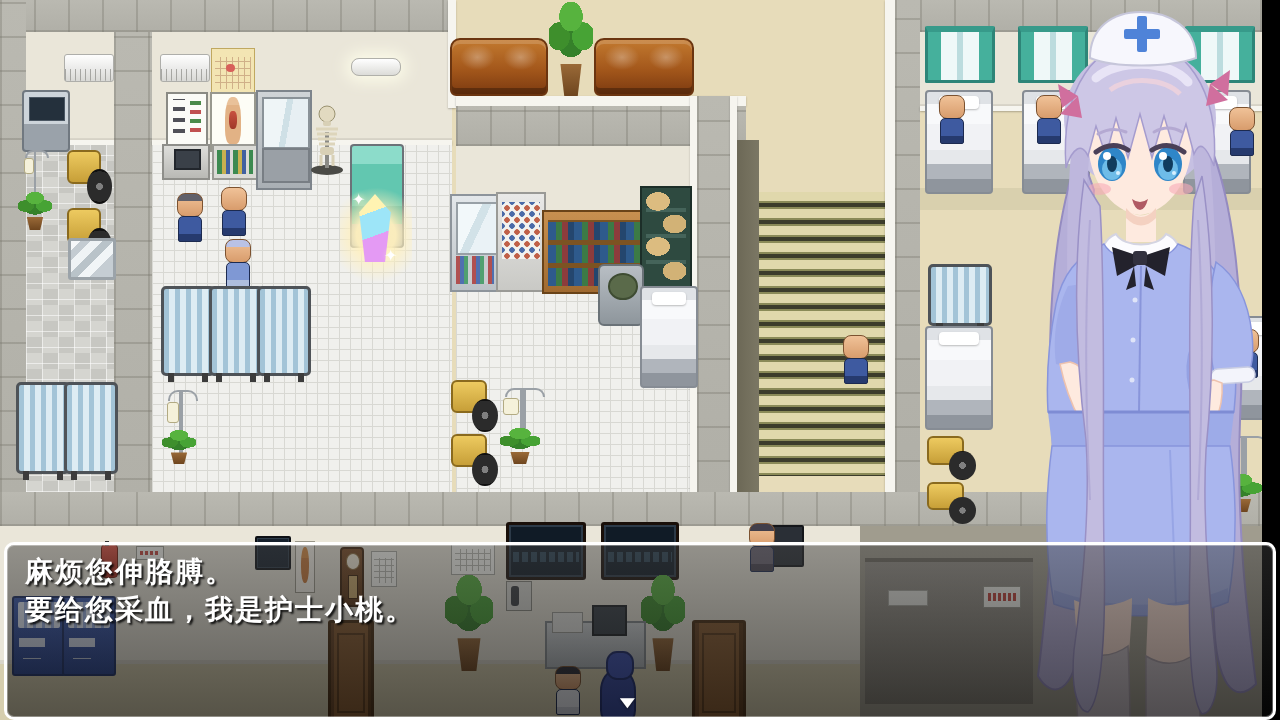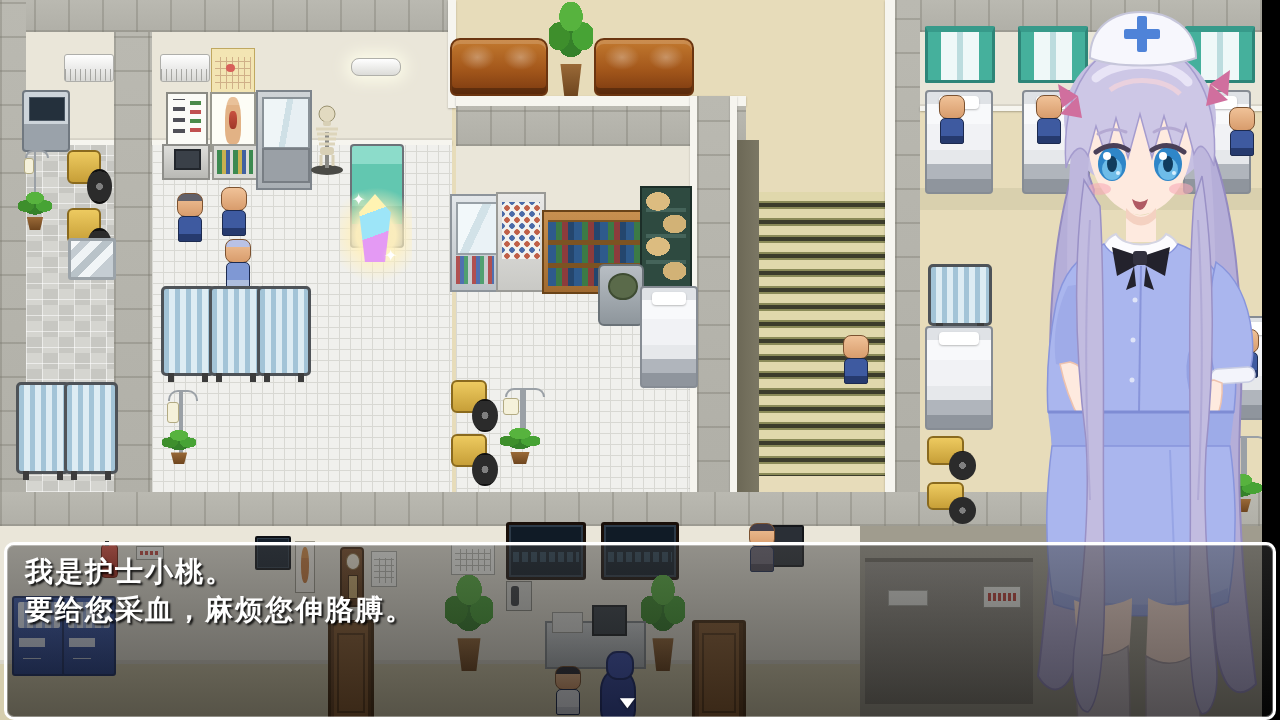--- a/index.html
+++ b/index.html
@@ -367,17 +367,17 @@
     <path d="M58,648 C58,680 58,706 60,720 L112,720 C112,700 111,672 110,646 C94,658 74,658 58,648 Z" fill="#c6bdc4" stroke="#a79ca6" stroke-width="1.5"></path>
     <path d="M128,656 C128,688 128,708 128,720 L182,720 C182,700 181,678 180,652 C162,666 144,666 128,656 Z" fill="#c6bdc4" stroke="#a79ca6" stroke-width="1.5"></path>
     <path d="M66,180 C54,270 58,360 68,440 C72,500 66,580 56,650 C52,694 62,712 70,712 C84,700 88,630 86,550 C84,450 88,300 82,206 Z" fill="#c2bce0" stroke="#9a91c6" stroke-width="1.5"></path>
     <path d="M184,176 C198,270 196,370 188,450 C184,520 192,600 198,660 C202,698 192,714 184,714 C172,700 170,640 172,560 C174,460 168,300 176,200 Z" fill="#c2bce0" stroke="#9a91c6" stroke-width="1.5"></path>
     <path d="M72,220 C66,320 68,420 72,500 M180,220 C186,320 184,420 180,500" stroke="#aaa2d2" stroke-width="2" fill="none" opacity=".7"></path>
   </svg>
 
   <div class="i blackbar" style="left:1262px;top:0;width:18px;height:720px;z-index:12"></div>
 
   <div class="i dialog" style="left:4px;top:542px;width:1266px;height:172px;z-index:20">
-    <span class="dline" style="top:8px">我是护士小桃。</span>
-    <span class="dline" style="top:46px">要给您采血，麻烦您伸胳膊。</span>
+    <span class="dline" style="top:8px">麻烦您伸胳膊。</span>
+    <span class="dline" style="top:46px">要给您采血，我是护士小桃。</span>
     <span class="i cursor" style="left:612px;top:148px">▼</span>
   </div>
 </div>
 
 </body></html>

